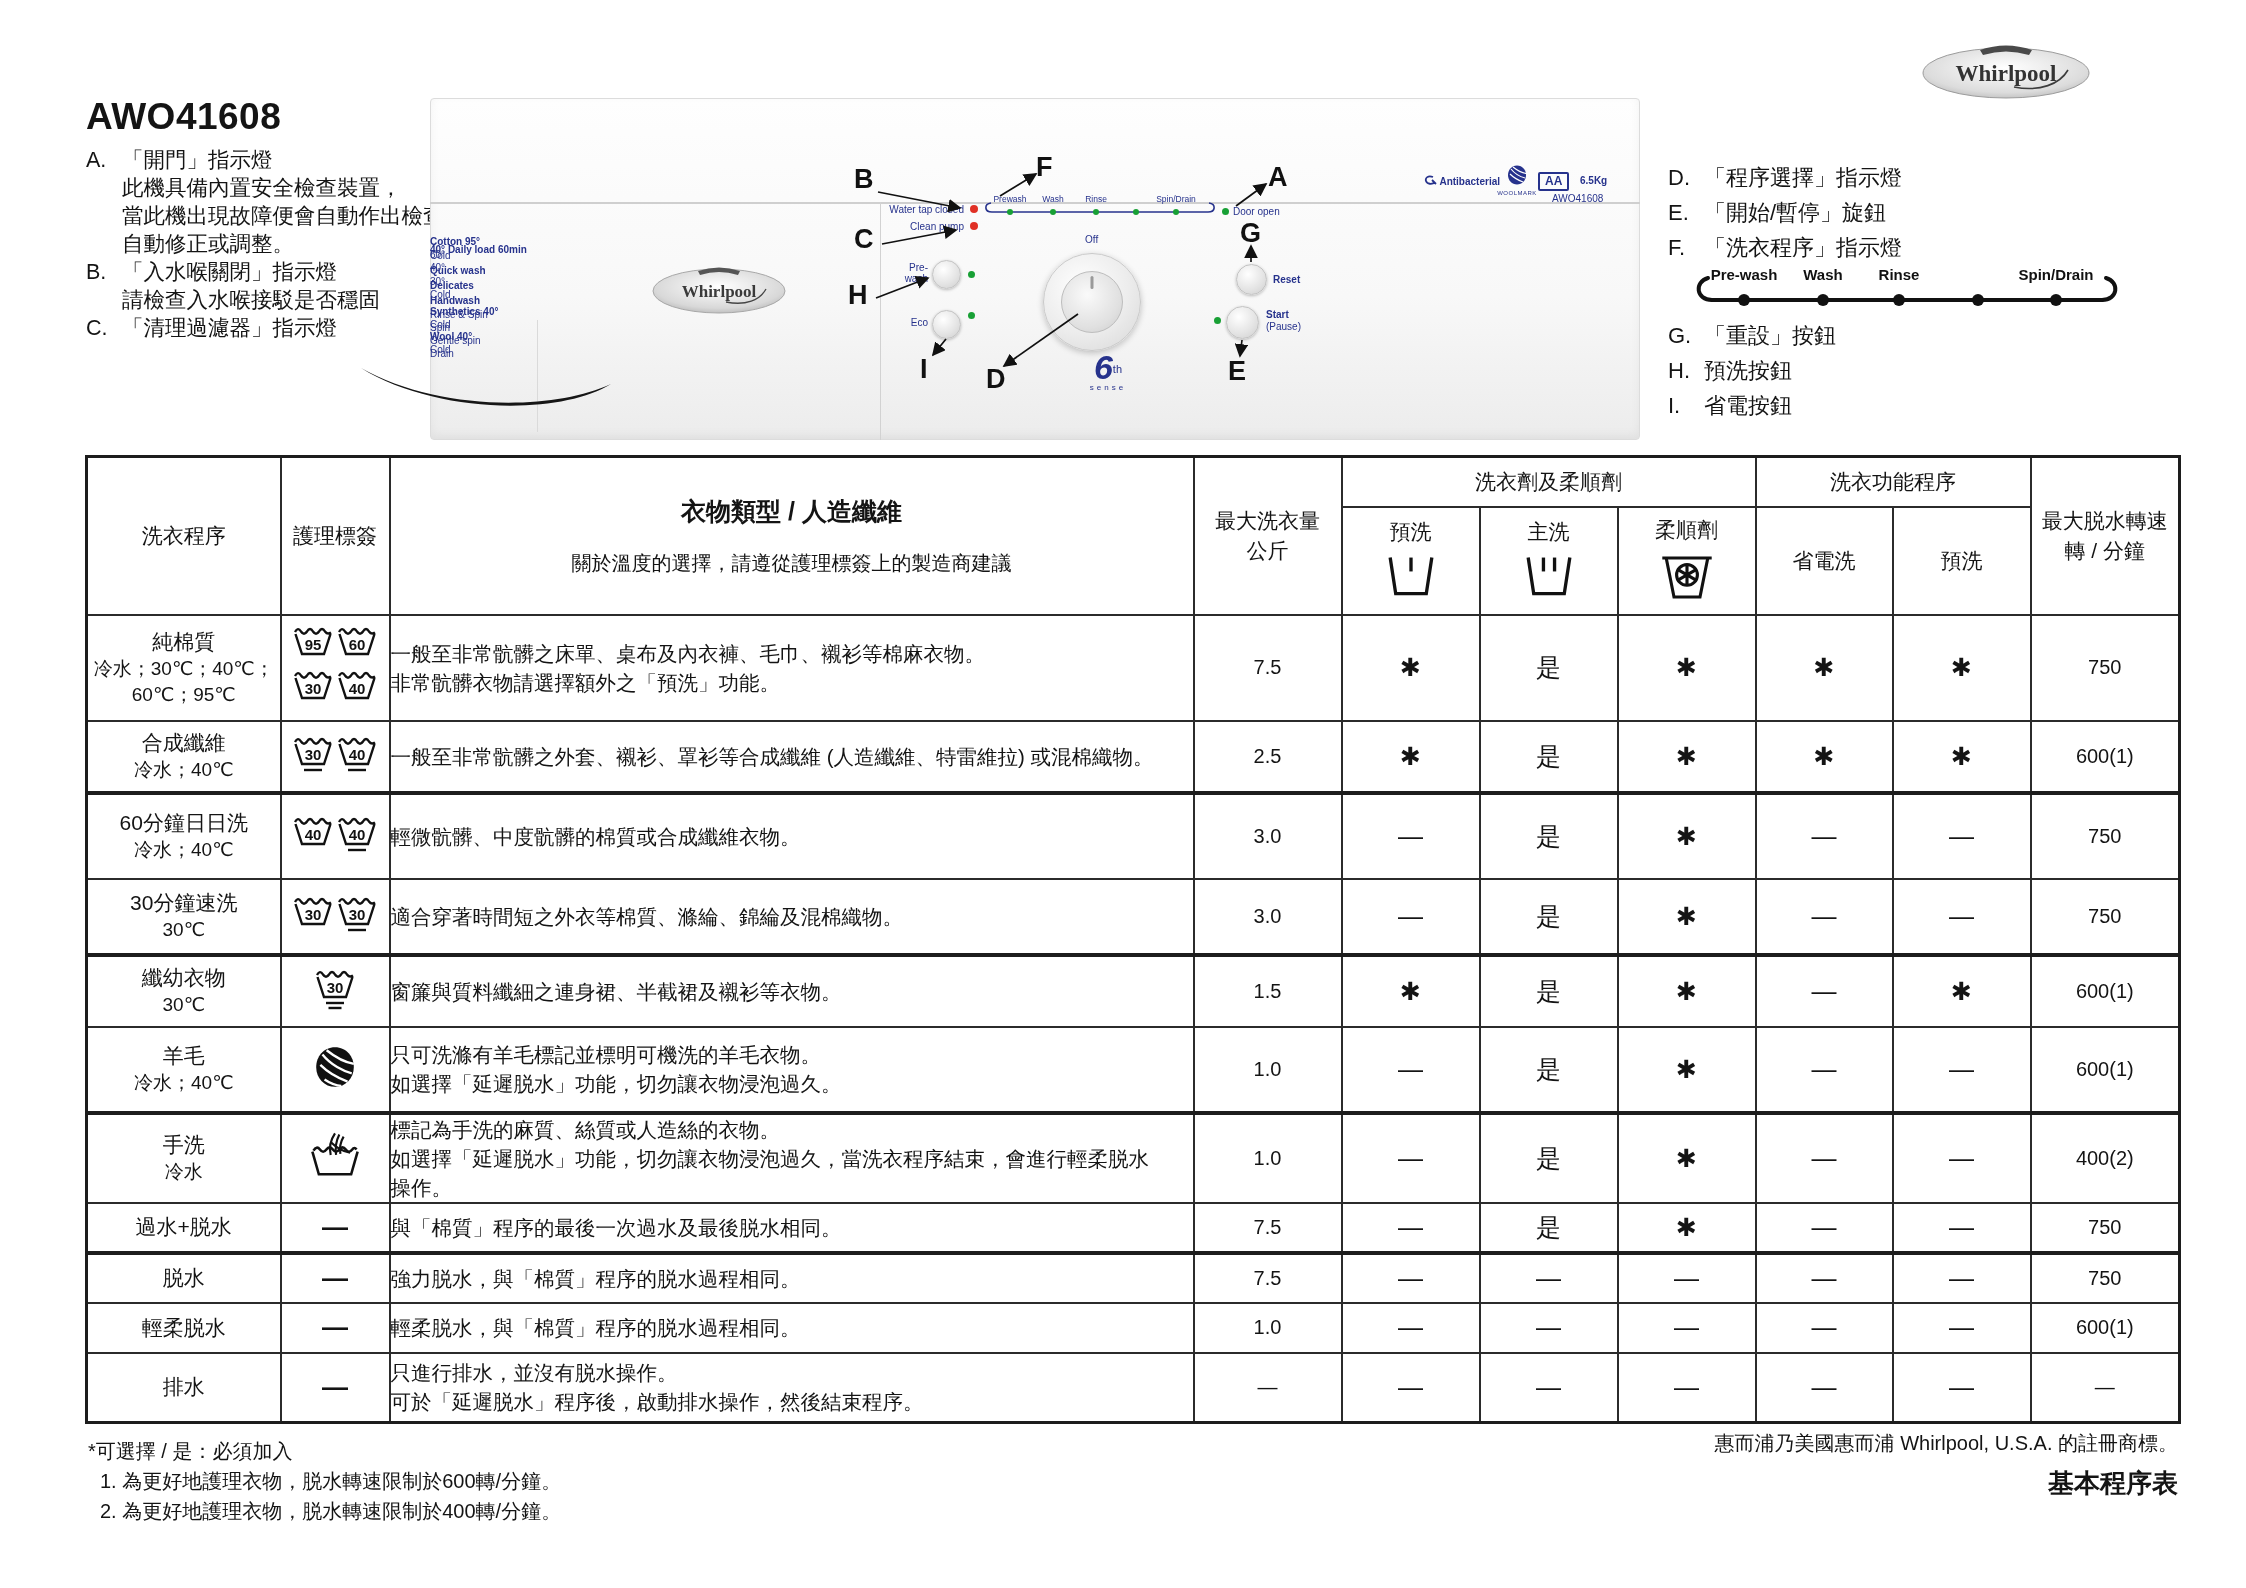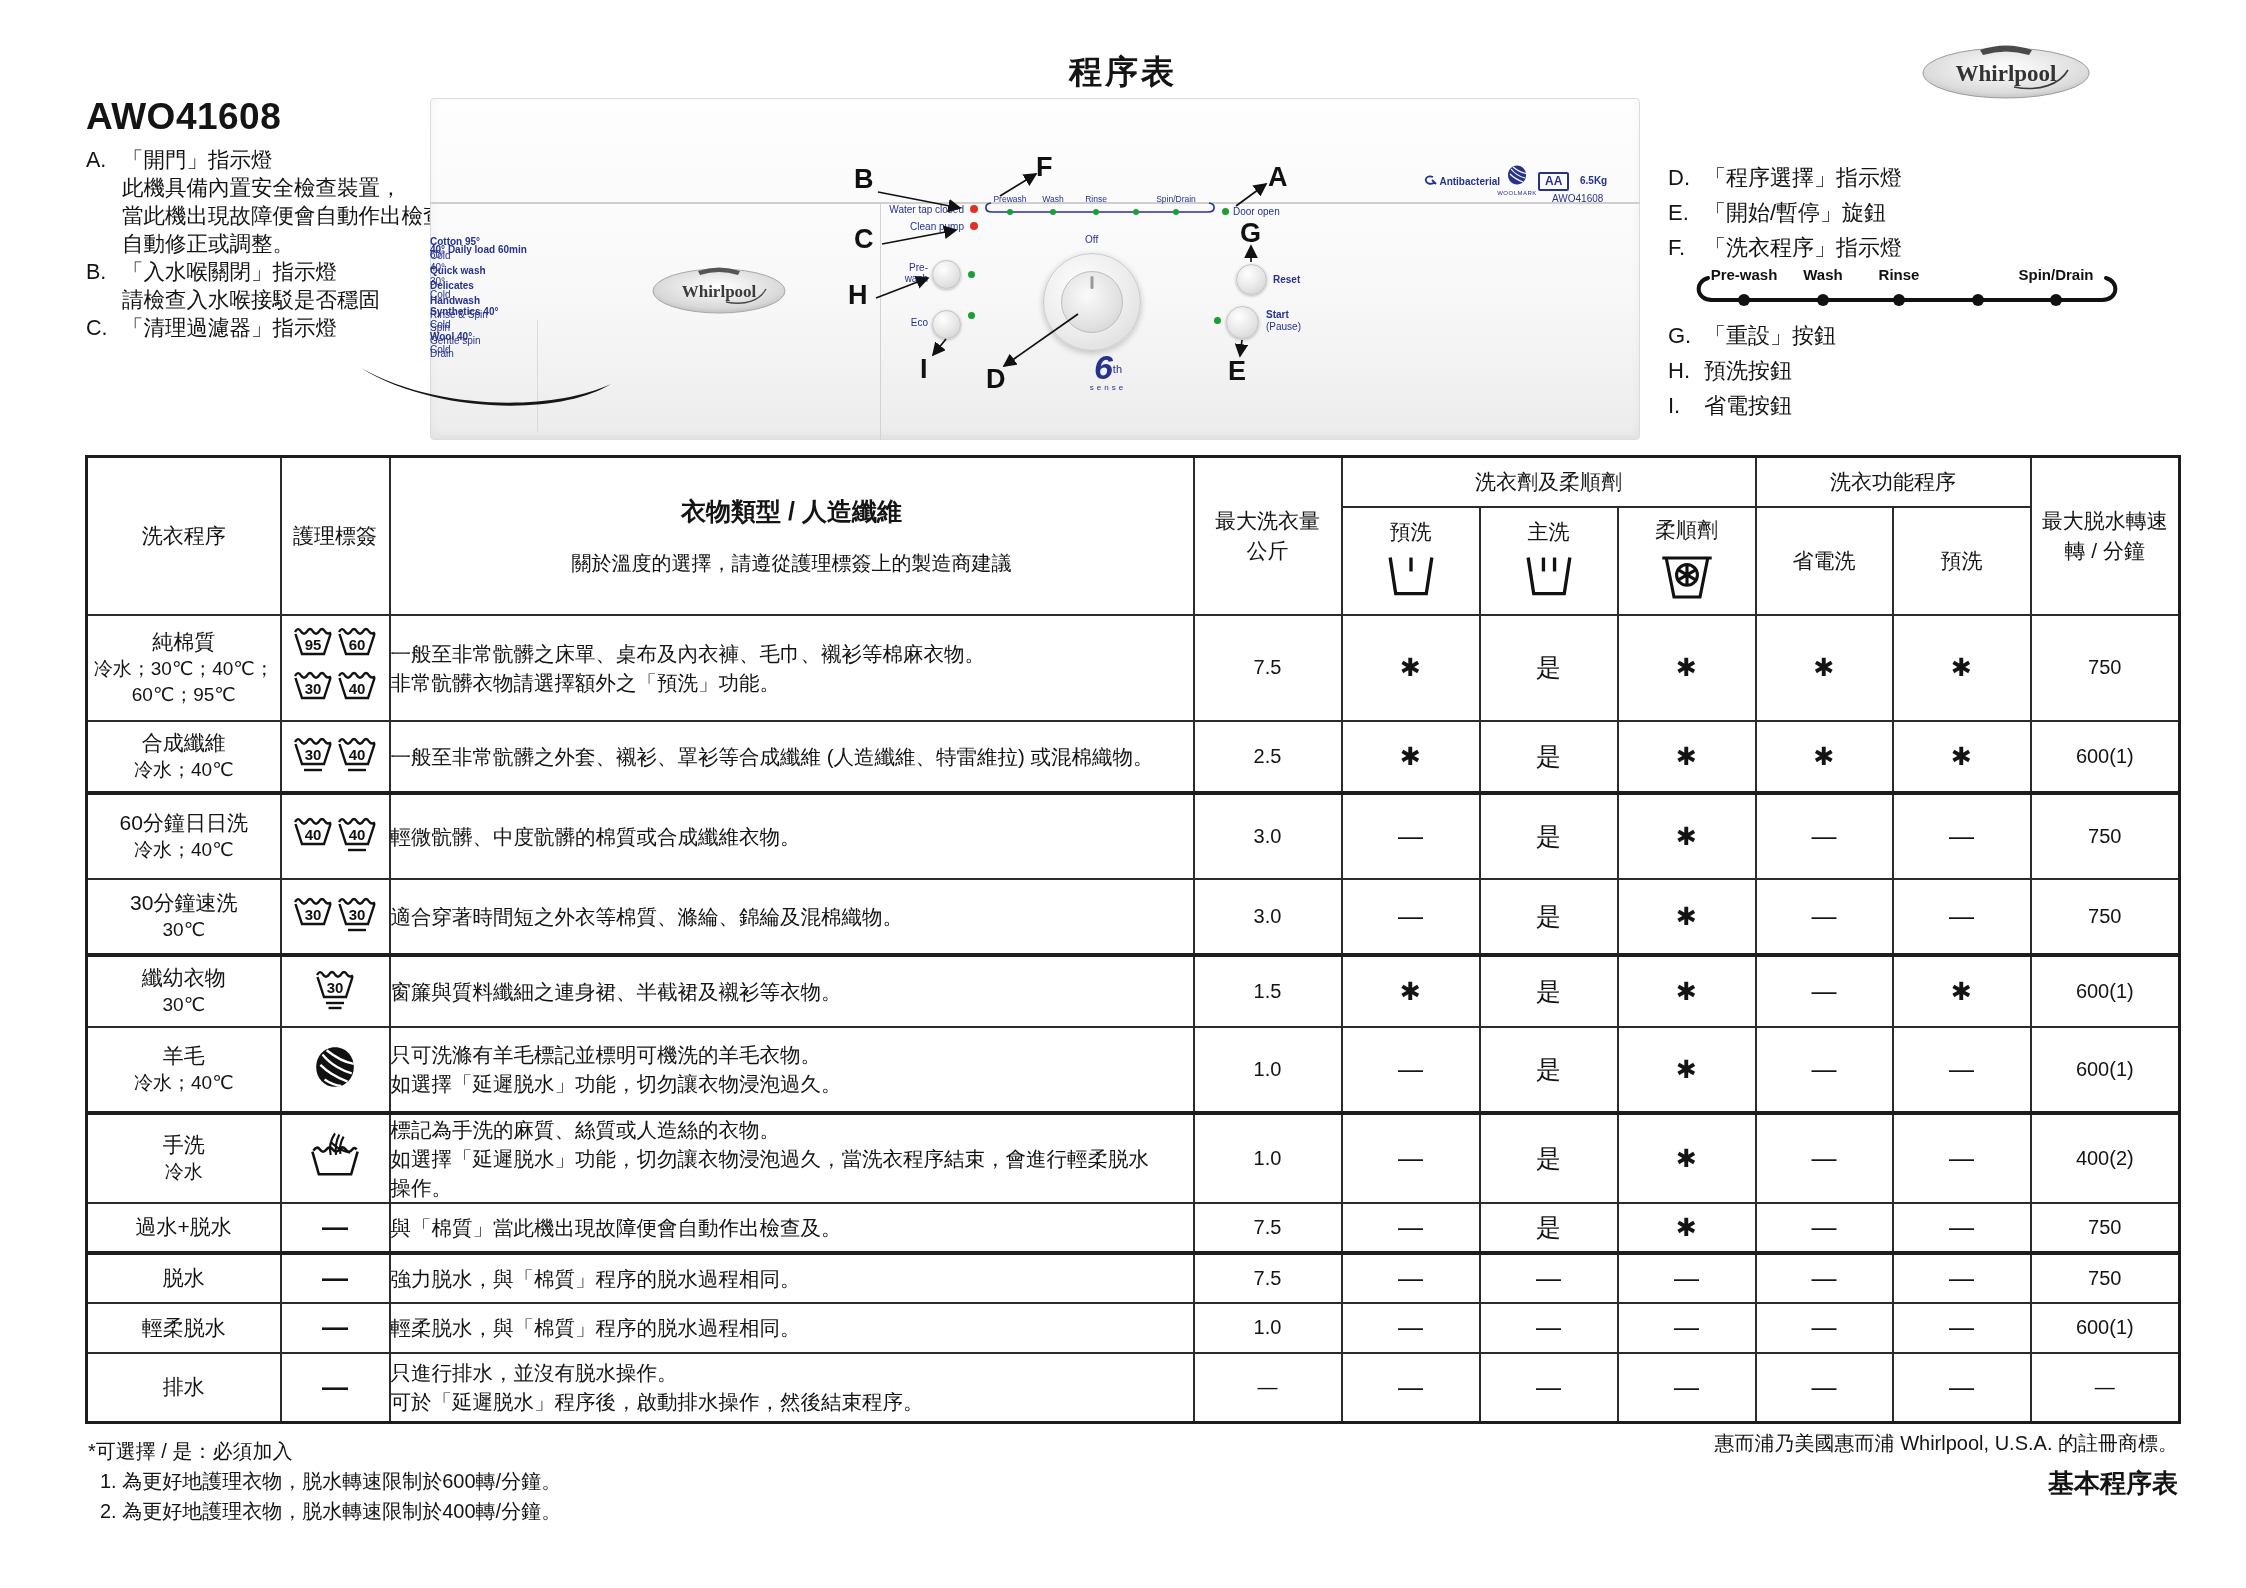--- a/index.html
+++ b/index.html
@@ -133,21 +133,20 @@
     </div>
     <div class="ll-desc">
       <div>請檢查入水喉接駁是否穩固</div>
     </div>
     <div class="ll-item">
       <span class="lk">C.</span>
       <span>「清理過濾器」指示燈</span>
     </div>
   </div>
 
-  <div class="page-title">程序表</div>
 
   <div class="brand-logo">
     <svg width="172" height="58" viewBox="0 0 172 58">
       <defs>
         <radialGradient id="bg1" cx="50%" cy="40%" r="70%">
           <stop offset="0%" stop-color="#ffffff"></stop>
             <stop offset="70%" stop-color="#dcdcdc"></stop>
             <stop offset="100%" stop-color="#b2b2b2"></stop>
         </radialGradient>
       </defs>
@@ -621,21 +620,21 @@
         <td class="c-sym">—</td>
         <td class="c-num">400(2)</td>
       </tr>
 
       <tr>
         <td class="c-prog">
           <div class="pname">過水+脱水</div>
         </td>
         <td class="c-care"><span class="care-dash">—</span></td>
         <td class="c-desc">
-          <div>與「棉質」當此機出現故障便會自動作出檢查及。</div>
+          <div>與「棉質」程序的最後一次過水及最後脱水相同。</div>
         </td>
         <td class="c-num">7.5</td>
         <td class="c-sym">—</td>
         <td class="c-sym">是</td>
         <td class="c-sym">✱</td>
         <td class="c-sym">—</td>
         <td class="c-sym">—</td>
         <td class="c-num">750</td>
       </tr>
 

